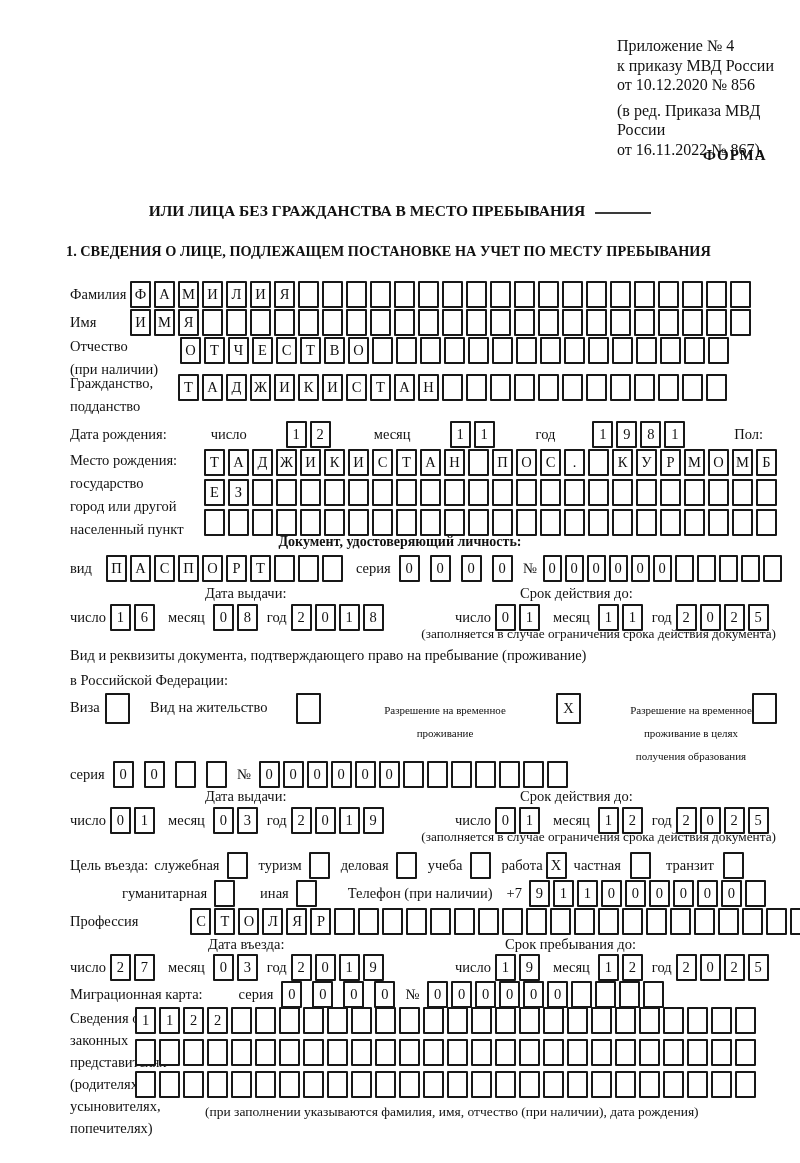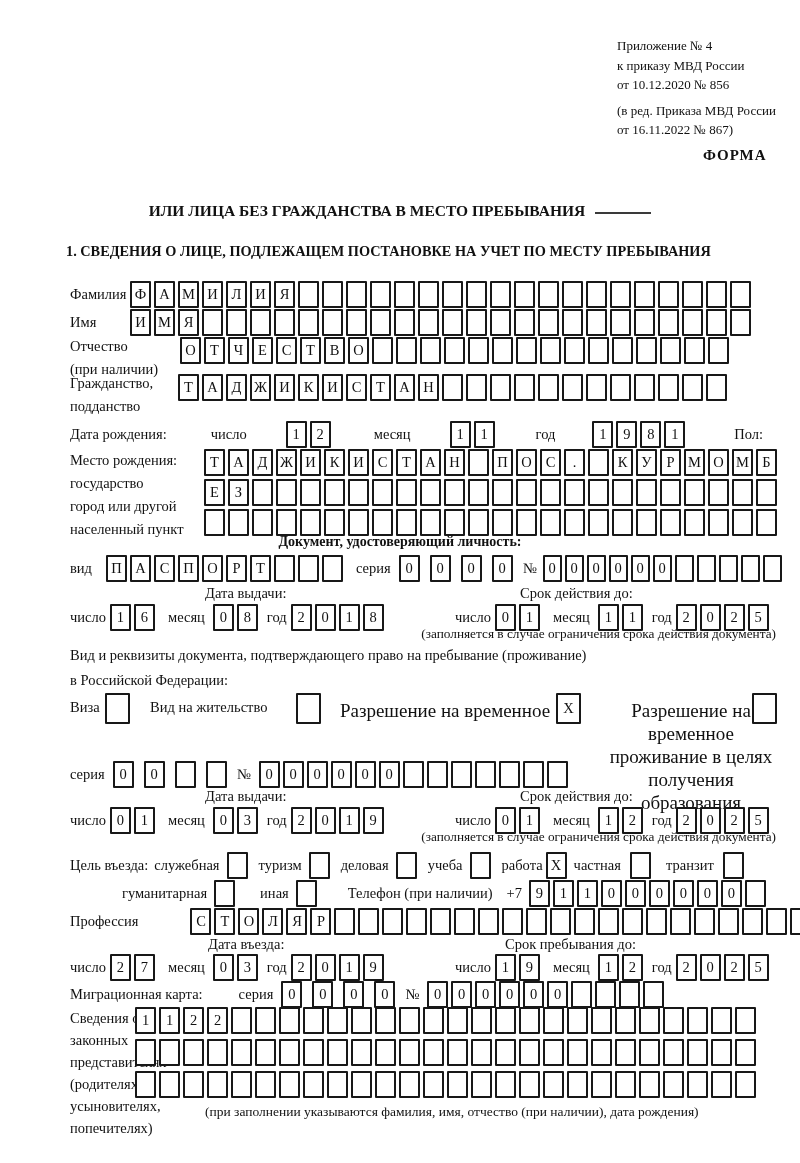--- a/index.html
+++ b/index.html
@@ -10,24 +10,24 @@
   .lbl{font-size:14.5px;line-height:1.15;}
   .b{font-weight:bold;}
   .ctr{left:0;right:0;text-align:center;}
   .cells{display:inline-flex;align-items:center;flex:none;}
   .cell{box-sizing:border-box;flex:none;width:21px;height:27px;border:2px solid #181818;
         margin-right:3px;display:inline-flex;align-items:center;justify-content:center;
         font-size:14.5px;background:#fff;border-radius:1px;}
   .cells.wide .cell{margin-right:10px;}
   .cells.tight .cell{width:19px;margin-right:3px;}
   .cells.cb .cell{width:25px;height:31px;}
-  .hdr{font-size:13px;line-height:19.5px;}
+  .hdr{font-size:16px;line-height:19.5px;}
   .blank-line{display:inline-block;width:56px;height:2px;background:#3a3a3a;margin-left:10px;margin-bottom:2px;}
   .note{font-size:13.3px;}
-  .cblock{text-align:center;font-size:19px;line-height:23px;}
+  .cblock{text-align:center;font-size:11px;line-height:23px;}
 </style>
 </head>
 <body>
 
 <div class="page">
 
   <div class="abs hdr" style="left:617px;top:36px;">
     <div>Приложение № 4</div>
     <div>к приказу МВД России</div>
     <div>от 10.12.2020 № 856</div>
@@ -375,20 +375,21 @@
       <span class="cell"></span>
     </div>
 
   <div class="abs lbl" style="left:150px;top:699px;">Вид на жительство</div>
   <div class="abs cells cb" style="left:296px;top:693px;">
       <span class="cell"></span>
     </div>
 
   <div class="abs cblock" style="left:338px;top:699px;width:214px;">
     <div>Разрешение на временное</div>
+    <div>проживание</div>
   </div>
   <div class="abs cells cb" style="left:556px;top:693px;">
       <span class="cell">X</span>
     </div>
 
   <div class="abs cblock" style="left:597px;top:699px;width:188px;">
     <div>Разрешение на временное</div>
     <div>проживание в целях</div>
     <div>получения образования</div>
   </div>

